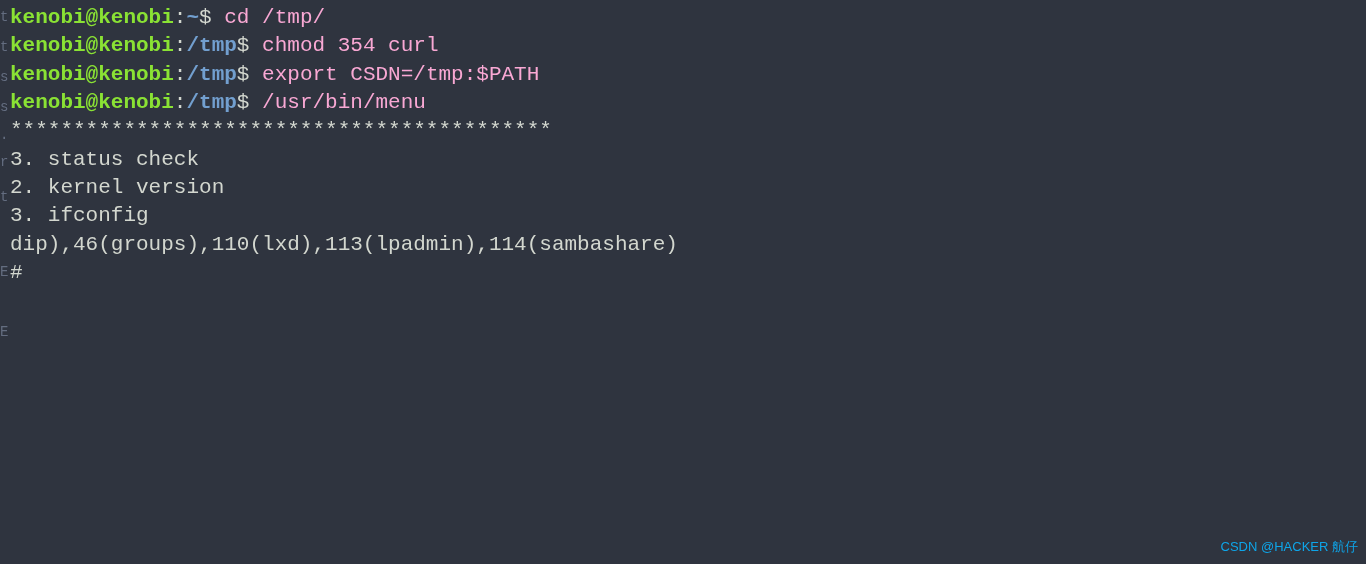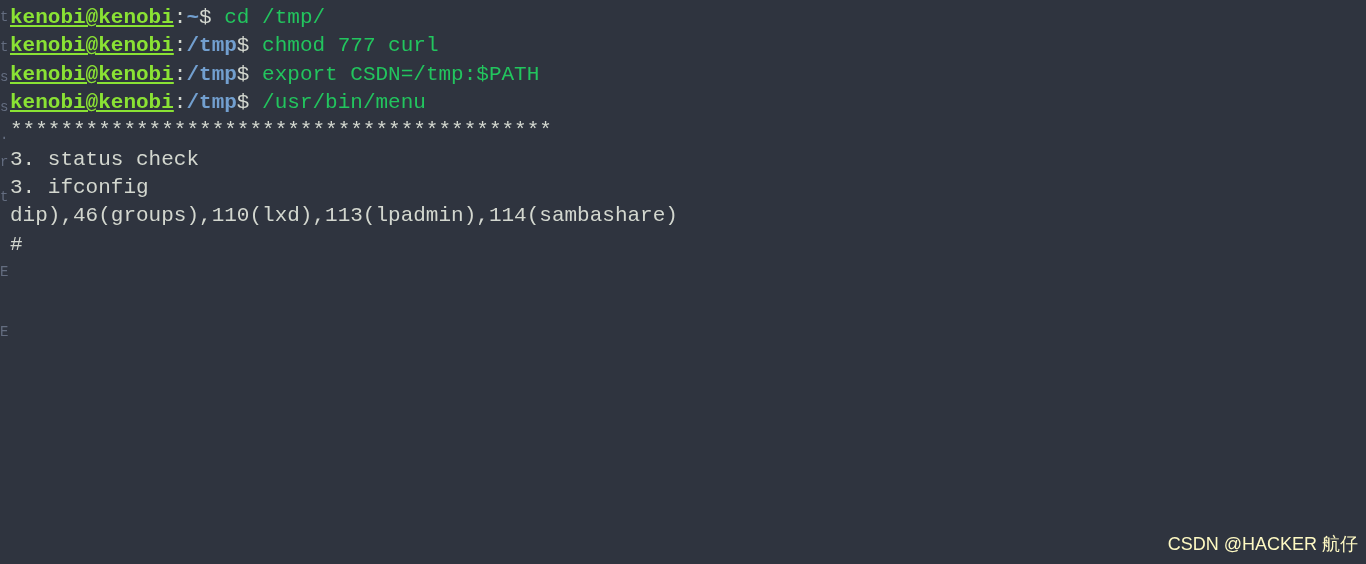--- a/index.html
+++ b/index.html
@@ -33,42 +33,41 @@
       line-height: 1.0;
     }
     .gutter-char {
       position: absolute;
       left: 0;
       color: #646d80;
     }
     .prompt-user {
       color: #8ae234;
       font-weight: bold;
-      text-decoration: underline;
     }
     .prompt-path {
       color: #729fcf;
       font-weight: bold;
     }
     .prompt-dollar {
       color: #d3d7cf;
     }
     .cmd {
-      color: #22c55e;
+      color: #f9a8d4;
     }
     .output {
       color: #d3d7cf;
     }
     .watermark {
       position: absolute;
       bottom: 8px;
       right: 8px;
       font-family: sans-serif;
-      font-size: 18px;
-      color: #fef9c3;
+      font-size: 13px;
+      color: #0ea5e9;
     }
     .terminal {
       padding-left: 8px;
     }
   </style>
 </head>
 <body>
 
 <div class="left-gutter">
   <span class="gutter-char" style="top:10px">t</span>
@@ -77,24 +76,25 @@
   <span class="gutter-char" style="top:100px">s</span>
   <span class="gutter-char" style="top:128px">.</span>
   <span class="gutter-char" style="top:155px">r</span>
   <span class="gutter-char" style="top:190px">t</span>
   <span class="gutter-char" style="top:265px">E</span>
   <span class="gutter-char" style="top:325px">E</span>
 </div>
 
 <div class="terminal">
   <div class="line"><span class="prompt-user">kenobi@kenobi</span><span class="prompt-dollar">:</span><span class="prompt-path">~</span><span class="prompt-dollar">$ </span><span class="cmd">cd /tmp/</span></div>
-  <div class="line"><span class="prompt-user">kenobi@kenobi</span><span class="prompt-dollar">:</span><span class="prompt-path">/tmp</span><span class="prompt-dollar">$ </span><span class="cmd">chmod 777 curl</span></div>
+  <div class="line"><span class="prompt-user">kenobi@kenobi</span><span class="prompt-dollar">:</span><span class="prompt-path">/tmp</span><span class="prompt-dollar">$ </span><span class="cmd">chmod 354 curl</span></div>
   <div class="line"><span class="prompt-user">kenobi@kenobi</span><span class="prompt-dollar">:</span><span class="prompt-path">/tmp</span><span class="prompt-dollar">$ </span><span class="cmd">export CSDN=/tmp:$PATH</span></div>
   <div class="line"><span class="prompt-user">kenobi@kenobi</span><span class="prompt-dollar">:</span><span class="prompt-path">/tmp</span><span class="prompt-dollar">$ </span><span class="cmd">/usr/bin/menu</span></div>
   <div class="line output"></div>
   <div class="line output">*******************************************</div>
   <div class="line output">3. status check</div>
+  <div class="line output">2. kernel version</div>
   <div class="line output">3. ifconfig</div>
   <div class="line output">dip),46(groups),110(lxd),113(lpadmin),114(sambashare)</div>
   <div class="line output">#</div>
 </div>
 
 <div class="watermark">CSDN @HACKER 航仔</div>
 
 </body></html>

